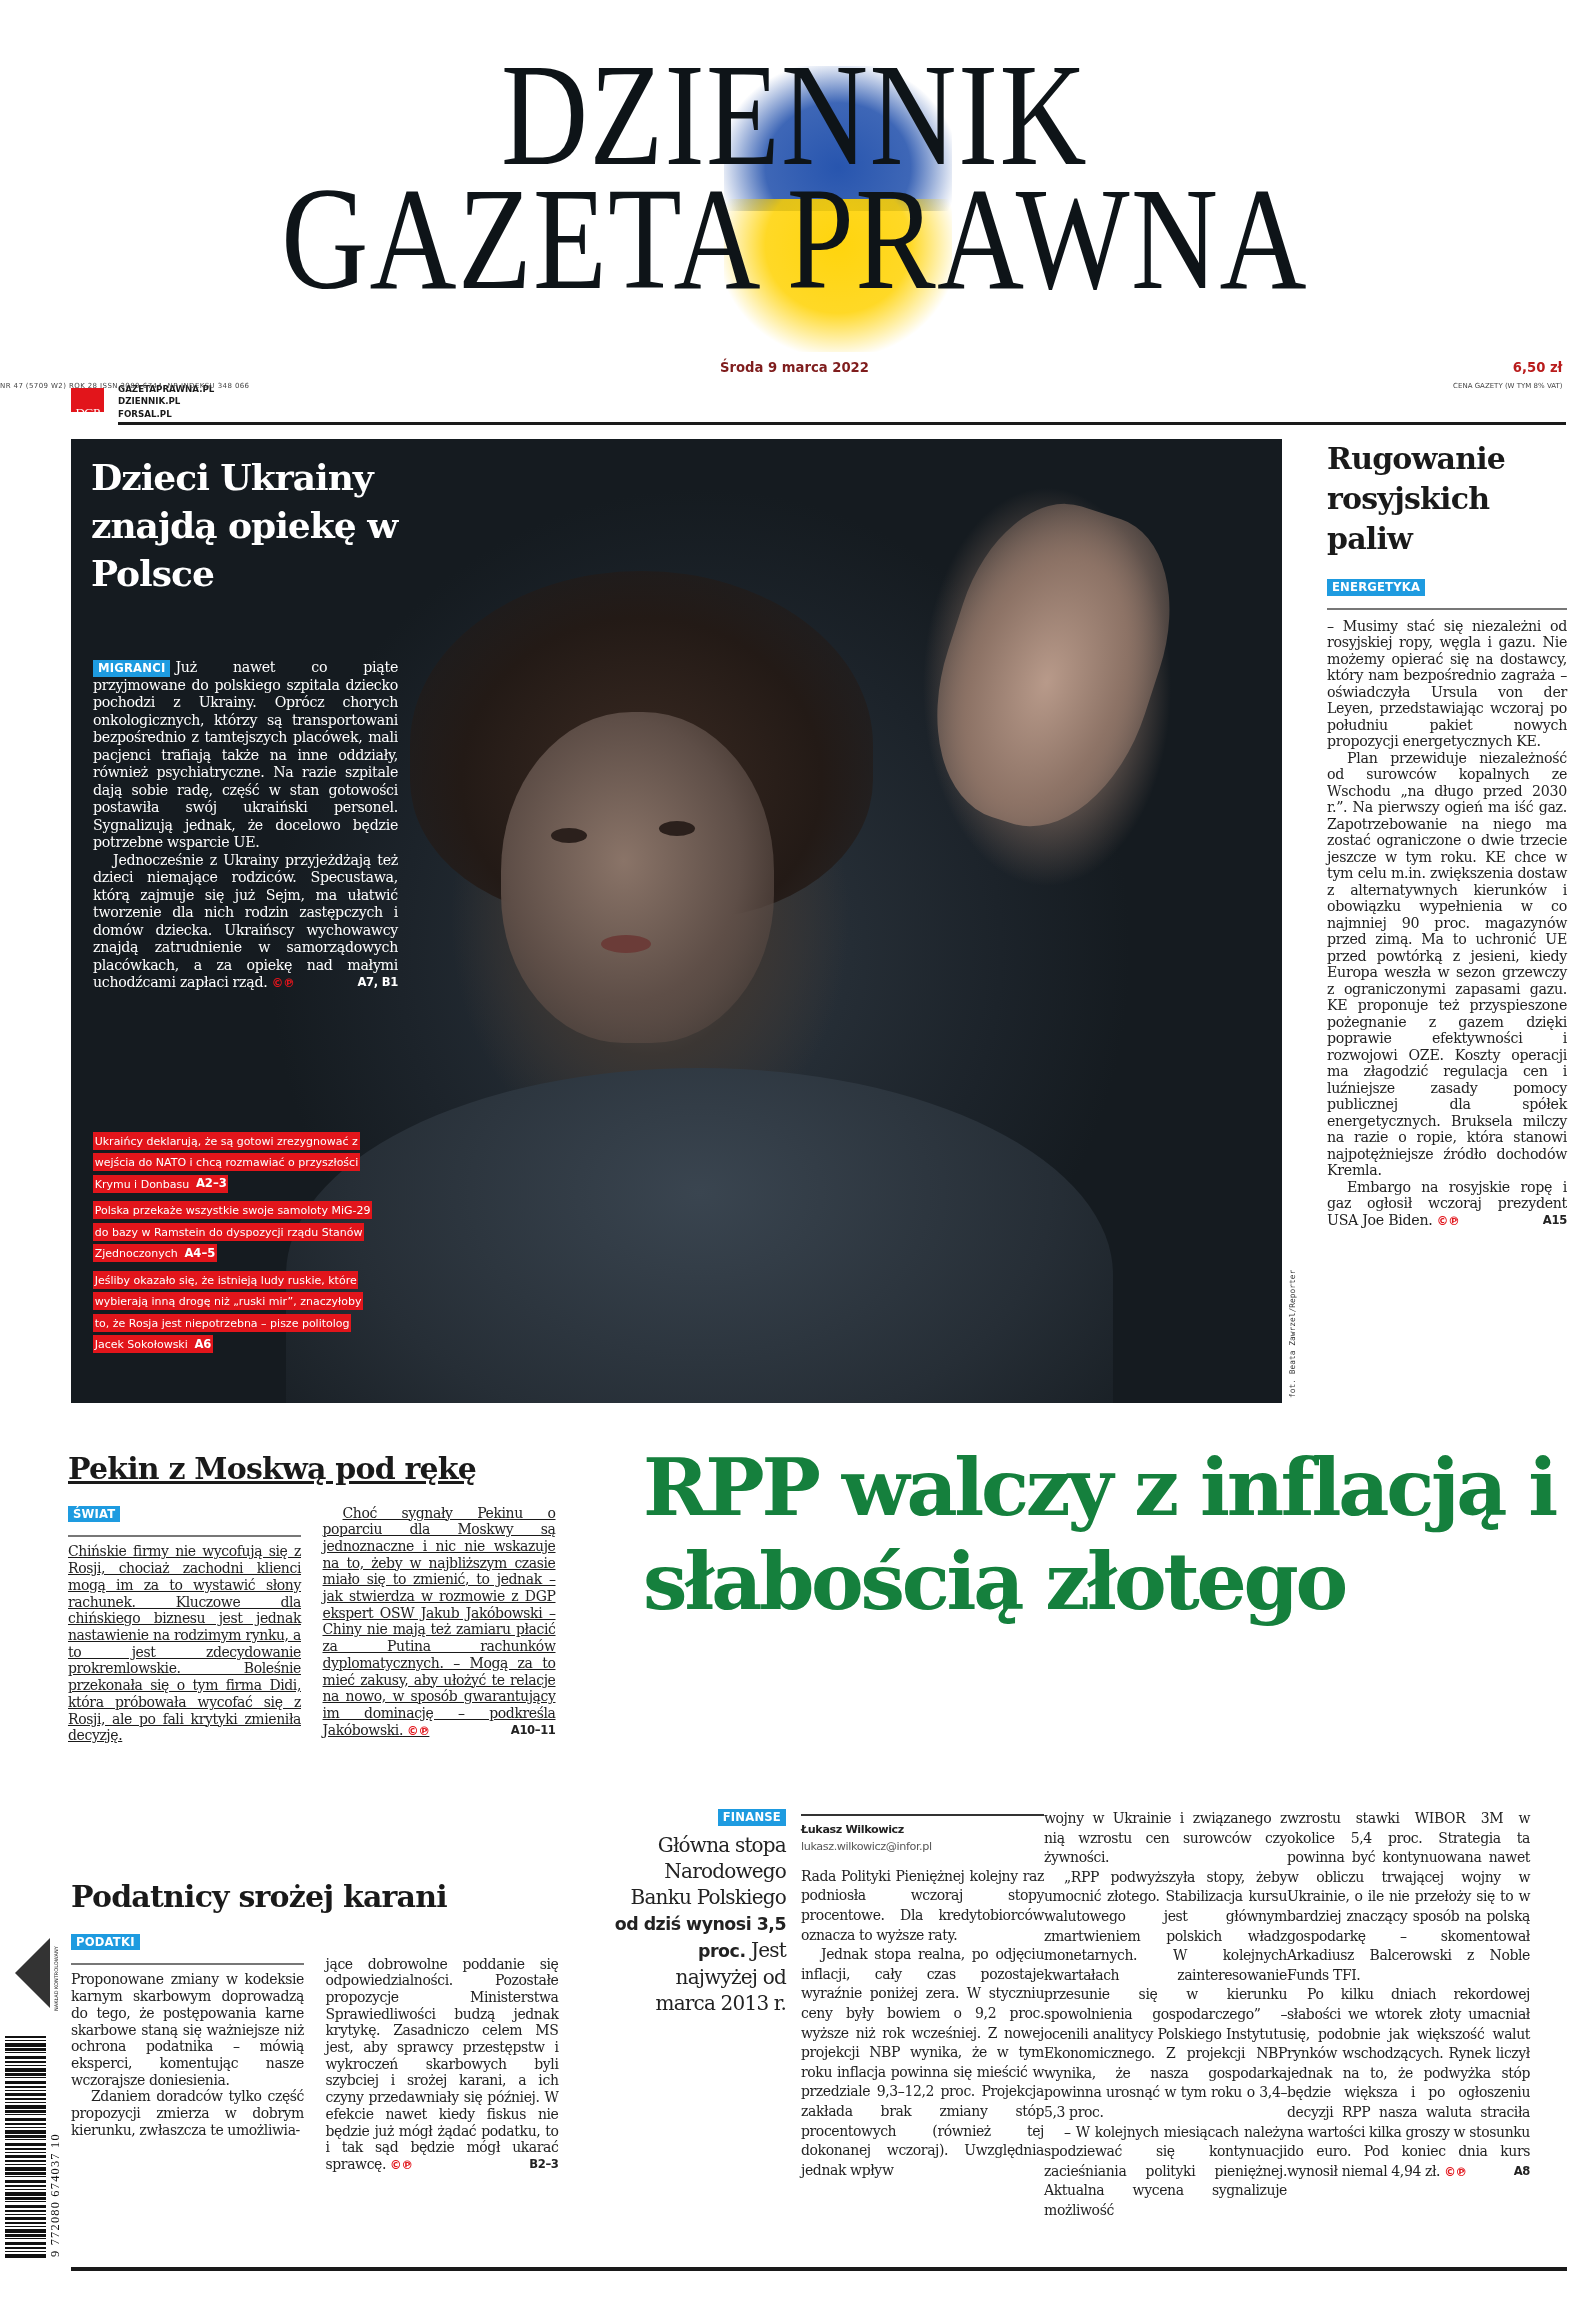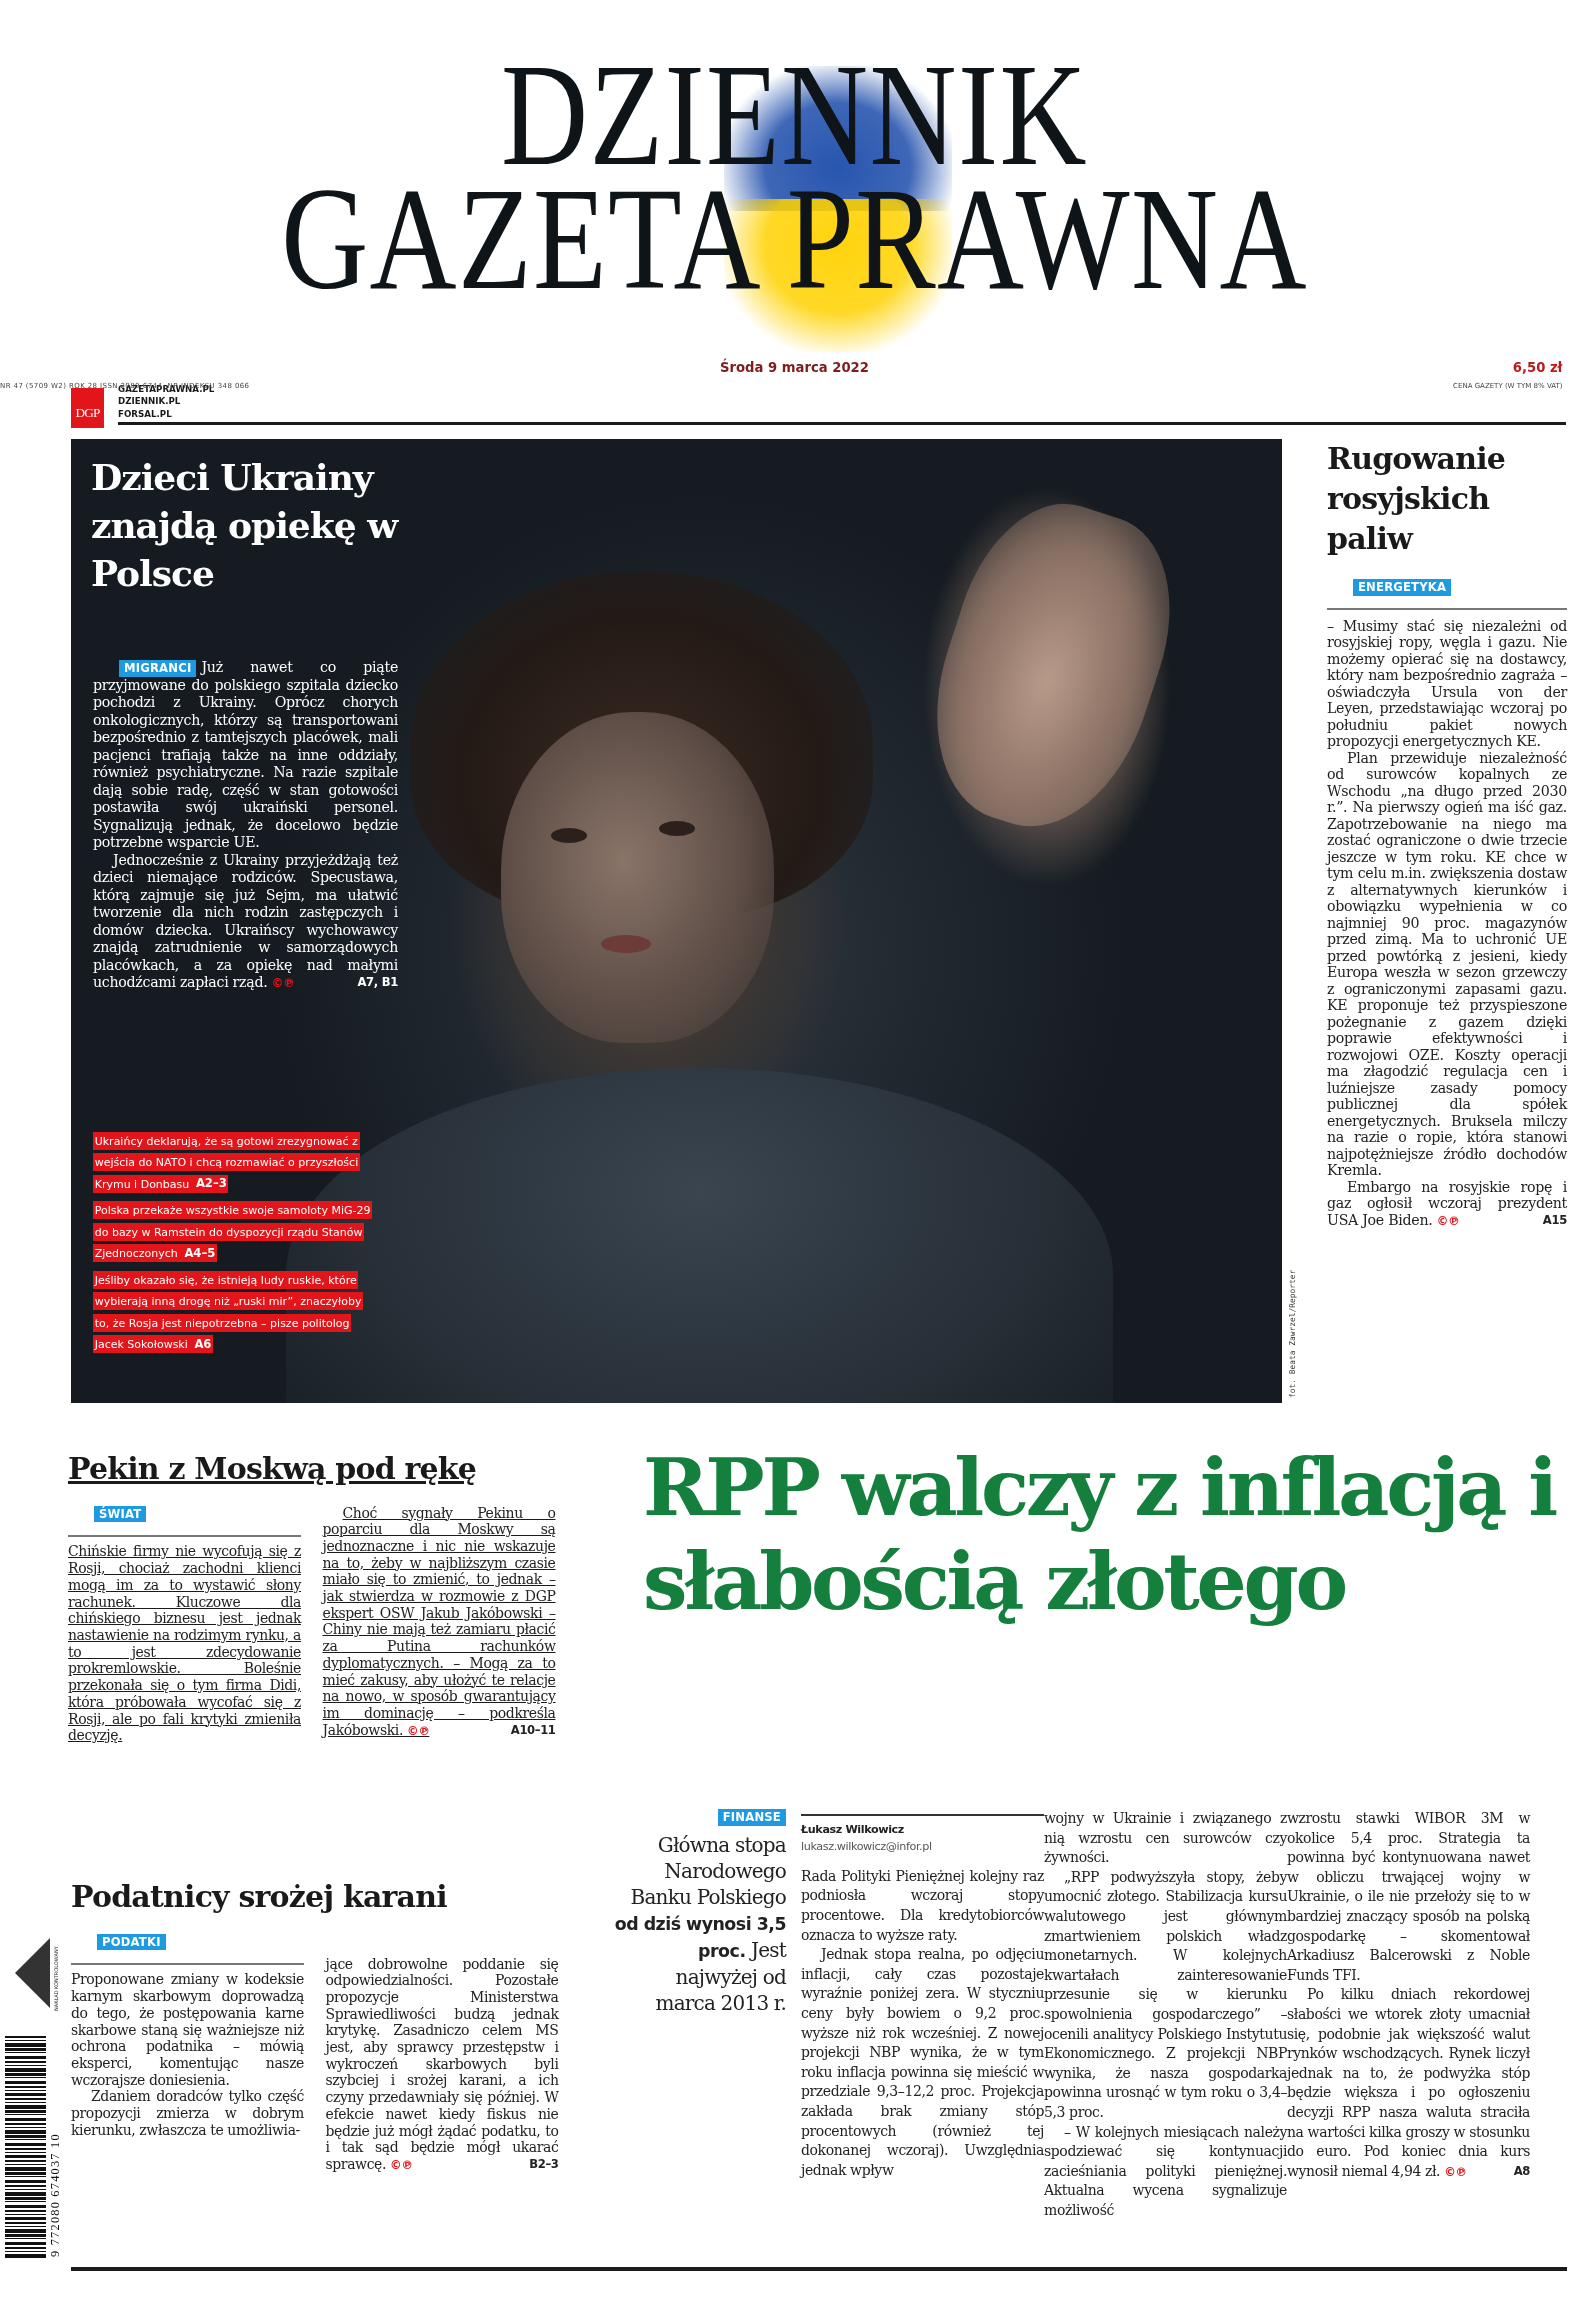--- a/index.html
+++ b/index.html
@@ -25,21 +25,21 @@
   }
   .mast-text-layer { position: absolute; left: 0; top: 0; width: 1589px; height: 348px; }
   .tagline {
     position: absolute; left: 161px; top: 313px; width: 1324px;
     font-family: "Liberation Serif", serif; font-size: 23px; letter-spacing: 11.2px;
     color: #222; white-space: nowrap;
   }
 
   .meta-row { position: absolute; left: 0; top: 352px; width: 1589px; height: 62px; }
   .dgp-logo {
-    position: absolute; left: 71px; top: 36px; width: 33px; height: 40px;
+    position: absolute; left: 71px; top: 36px; width: 33px; height: 24px;
     background: #e2151b; color: #fff; font-family: "Liberation Serif", serif;
     font-size: 13.2px; line-height: 50px; text-align: center; letter-spacing: -0.8px;
   }
   .sites { position: absolute; left: 118px; top: 31px; font-family: "DejaVu Sans", sans-serif;
     font-size: 8.7px; font-weight: bold; line-height: 12.4px; color: #1a1a1a; }
   .meta-rule { position: absolute; left: 118px; top: 70px; width: 1448px; height: 3.3px; background: #1a1a1a; }
   .date-line { position: absolute; left: 0; width: 1589px; top: 8.3px; text-align: center;
     font-family: "DejaVu Sans", sans-serif; font-weight: bold; font-size: 13.2px; color: #7f1d1d; }
   .issue-line { position: absolute; left: 0; width: 1270px; top: 30px; text-align: left;
     font-family: "DejaVu Sans", sans-serif; font-size: 7px; color: #444; letter-spacing: 0.4px; }
@@ -72,21 +72,21 @@
     background: radial-gradient(ellipse at 50% 30%, #3a4550 0%, #262e36 60%, rgba(20,26,32,0) 100%); }
   .photo-credit { position: absolute; left: 1288px; top: 1398px; width: 11.6px; transform: rotate(-90deg); transform-origin: left top;
     font-family: "DejaVu Sans Mono", monospace; font-size: 7.9px; color: #333; white-space: nowrap; }
 
   .lead-title { position: absolute; left: 91px; top: 453px; width: 348px;
     font-family: "DejaVu Serif", serif; font-weight: bold; font-size: 36px; line-height: 48px; color: #fff; letter-spacing: -1px; }
   .lead-body { position: absolute; left: 93px; top: 659px; width: 305px;
     font-family: "DejaVu Serif", serif; font-size: 14.2px; line-height: 17.5px; color: #fff; text-align: justify; letter-spacing: -0.3px; }
   .lead-body p + p { text-indent: 20px; }
   .tag { display: inline-block; background: #1e9be0; color: #fff; font-family: "DejaVu Sans", sans-serif;
-    font-weight: bold; font-size: 11.6px; line-height: 16.5px; padding: 0 5px; margin-right: 5px; letter-spacing: 0.2px; margin-left: 26px; }
+    font-weight: bold; font-size: 11.6px; line-height: 16.5px; padding: 0 5px; margin-right: 5px; letter-spacing: 0.2px; }
   .cp { color: #e2151b; font-family: "DejaVu Sans", sans-serif; font-weight: bold; font-size: 11.6px; }
   .pageref { font-family: "DejaVu Sans", sans-serif; font-weight: bold; font-size: 11.6px; float: right; }
 
   .teasers { position: absolute; left: 93px; top: 1130px; width: 281px; }
   .teaser { margin-bottom: 5px; }
   .teaser span.line { display: inline; background: #e2151b; color: #fff; font-family: "DejaVu Sans", sans-serif;
     font-size: 11px; line-height: 21.5px; padding: 2.5px 1.7px; box-decoration-break: clone; -webkit-box-decoration-break: clone; }
   .teaser b { font-weight: bold; margin-left: 6.6px; font-size: 11.6px; }
 
   

